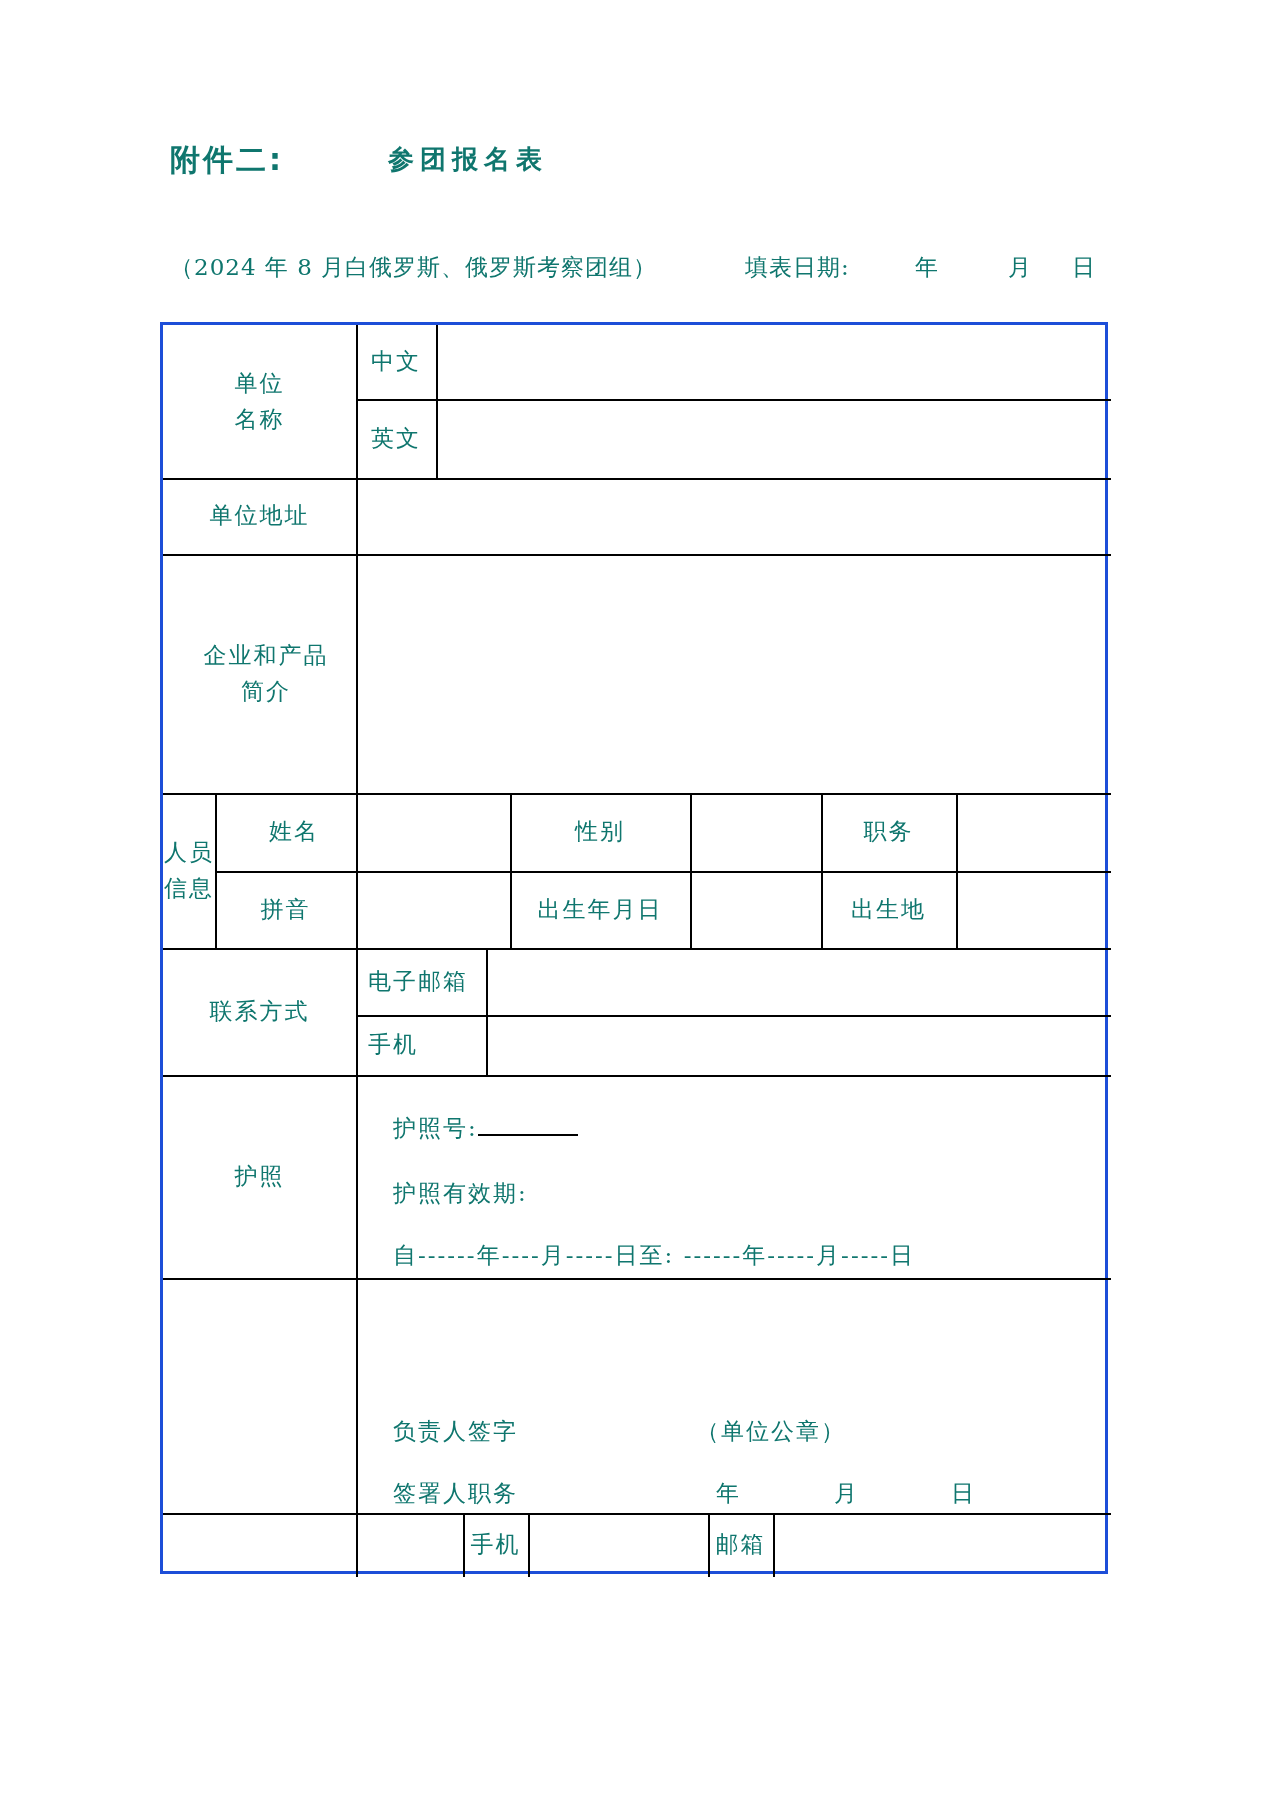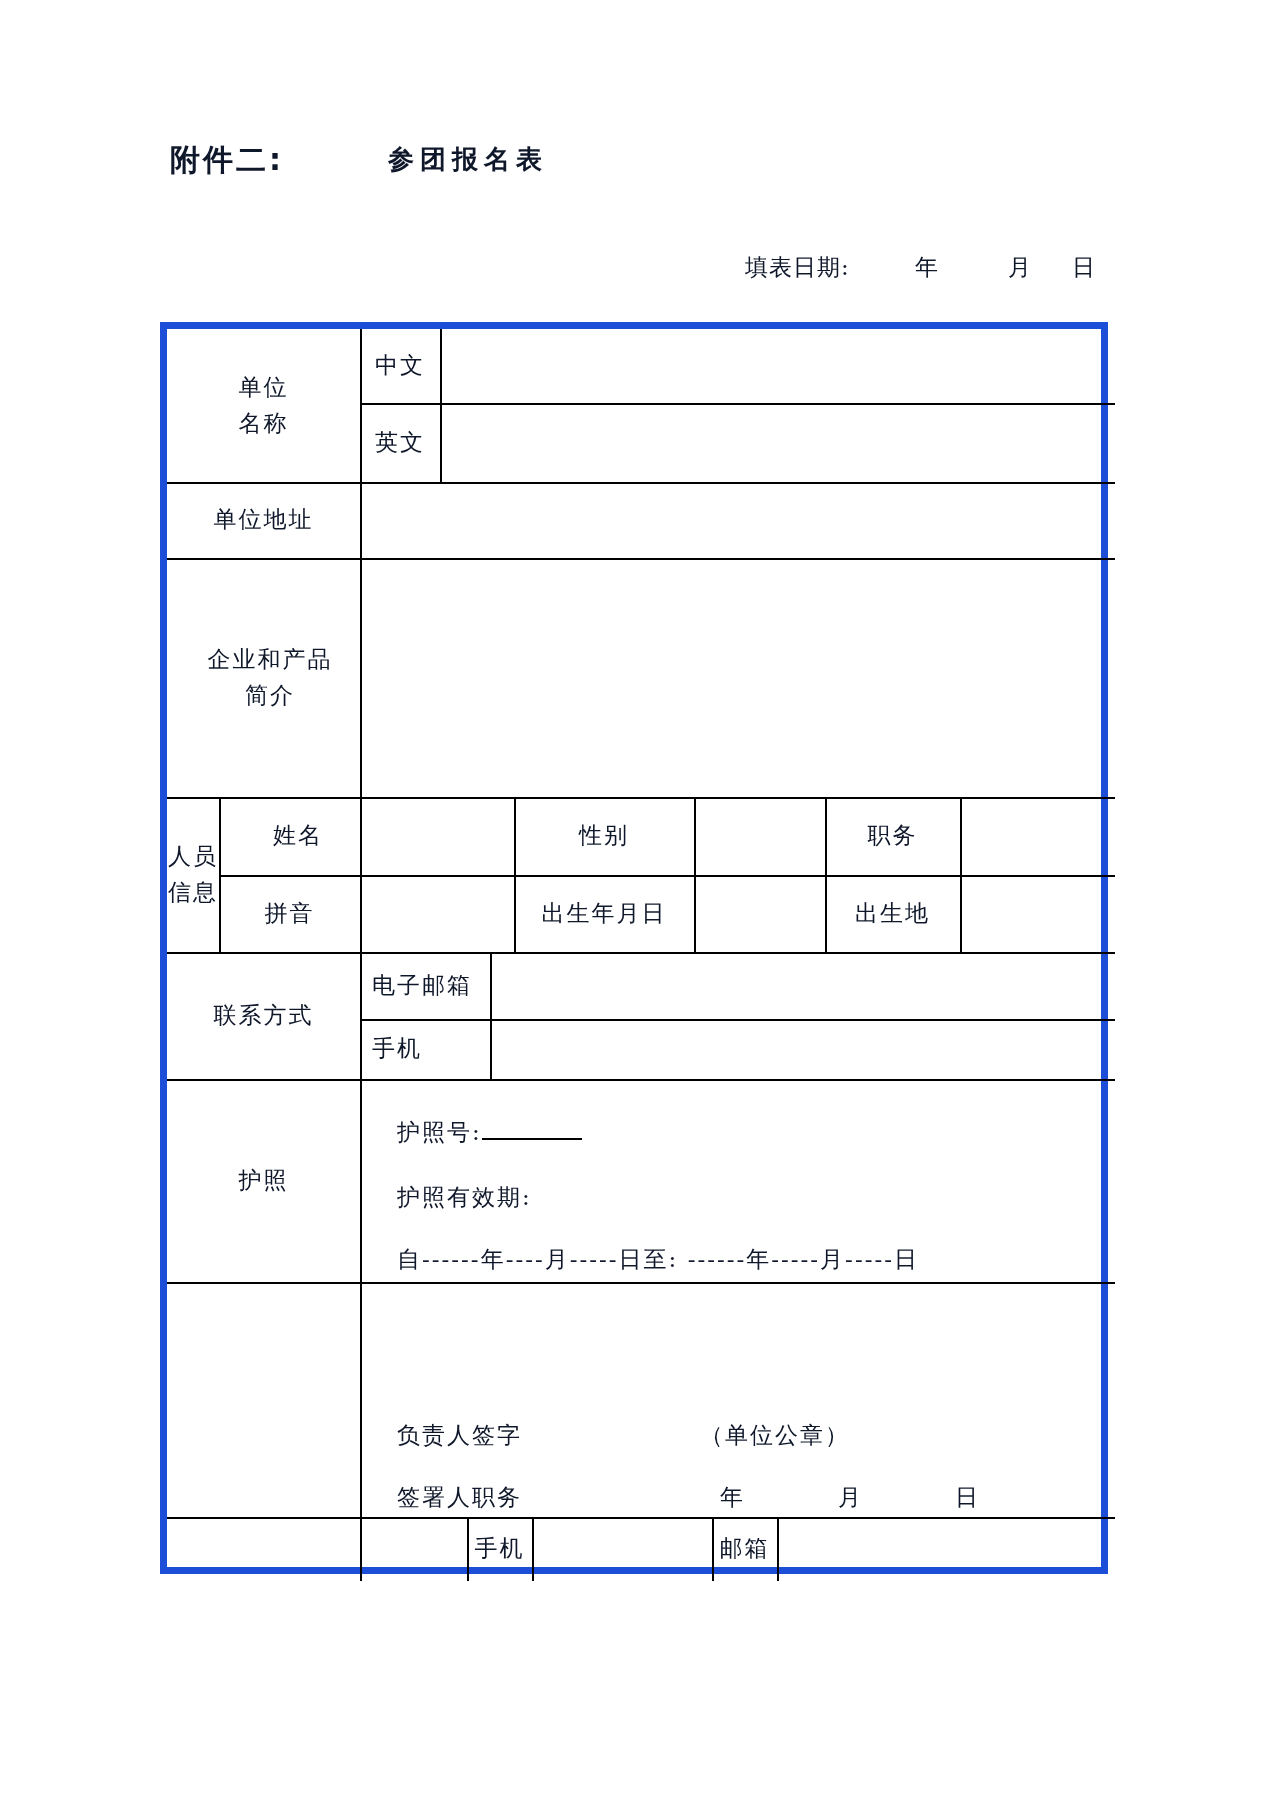--- a/index.html
+++ b/index.html
@@ -2,42 +2,42 @@
 <html><head>
 <meta charset="utf-8">
 <style>
   * { margin: 0; padding: 0; box-sizing: border-box; }
   body { background: #e8e8e8; font-family: "DejaVu Serif", "Liberation Serif", serif; }
   .page {
     position: relative;
     width: 1280px;
     height: 1809px;
     background: #ffffff;
-    color: #0f172a;
+    color: #0f766e;
     overflow: hidden;
   }
   .abs { position: absolute; }
   .doc-title {
     font-family: "DejaVu Sans", "Liberation Sans", sans-serif;
     font-weight: bold;
     font-size: 30px;
     letter-spacing: 3px;
     white-space: nowrap;
   }
   .subtitle {
     font-size: 23px;
     letter-spacing: 1px;
     white-space: nowrap;
   }
   
   .form-table {
     position: absolute;
     left: 160px; top: 322px;
     width: 948px; height: 1252px;
-    border: 7px solid #1d4ed8;
+    border: 3px solid #1d4ed8;
   }
   .hline, .vline { position: absolute; background: #000; }
   .cell {
     position: absolute;
     display: flex;
     align-items: center;
     justify-content: center;
     font-size: 23px;
     letter-spacing: 2px;
     line-height: 1.55;
@@ -56,20 +56,21 @@
   }
 </style>
 </head>
 <body>
 
 <div class="page">
 
   <div class="abs doc-title" style="left:170px; top:140px;">附件二:</div>
   <div class="abs doc-title" style="left:388px; top:142px; font-size:26px; letter-spacing:6px;">参团报名表</div>
 
+  <div class="abs subtitle" style="left:170px; top:252px;">（2024 年 8 月白俄罗斯、俄罗斯考察团组）</div>
   <div class="abs subtitle" style="left:745px; top:252px;">填表日期:</div>
   <div class="abs subtitle" style="left:915px; top:252px;">年</div>
   <div class="abs subtitle" style="left:1008px; top:252px;">月</div>
   <div class="abs subtitle" style="left:1072px; top:252px;">日</div>
 
   <div class="form-table">
 
     <div class="hline" style="left:193px; top:74px;  width:755px; height:2px;"></div>
     <div class="hline" style="left:0;     top:153px; width:948px; height:2px;"></div>
     <div class="hline" style="left:0;     top:229px; width:948px; height:2px;"></div>

